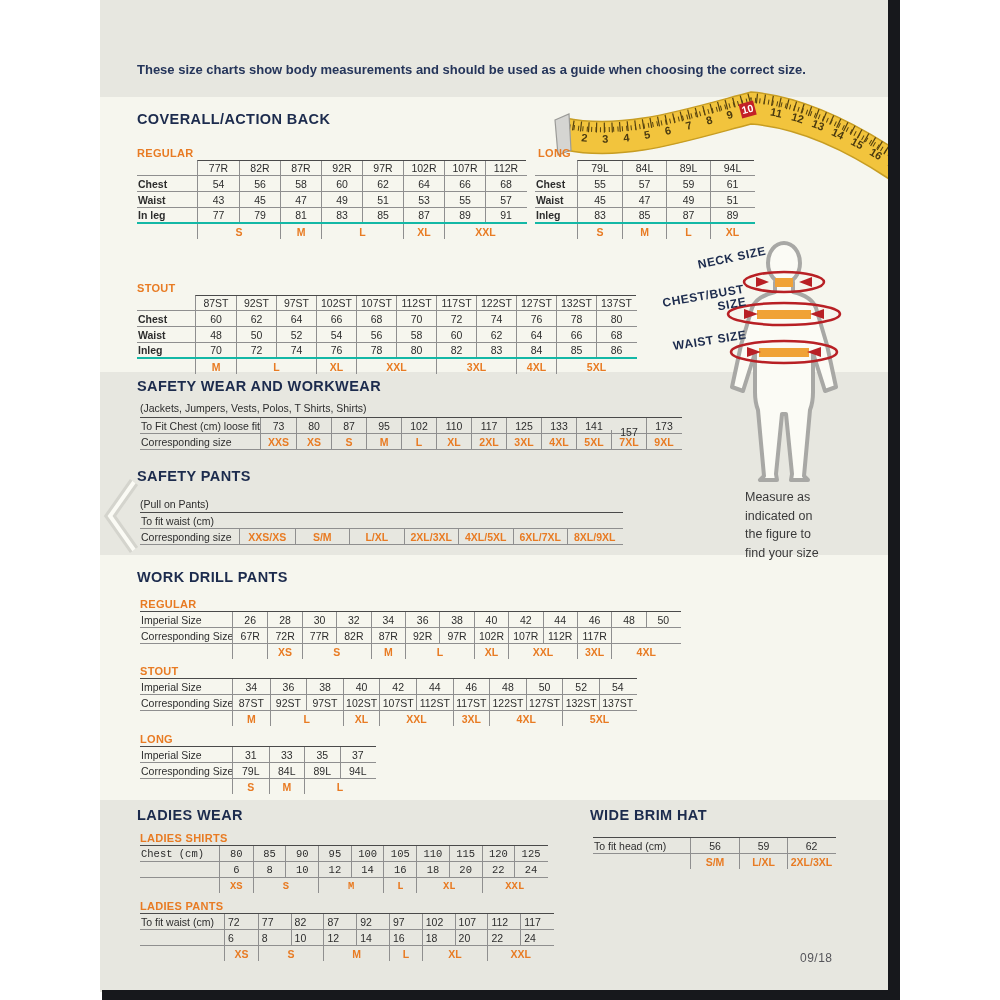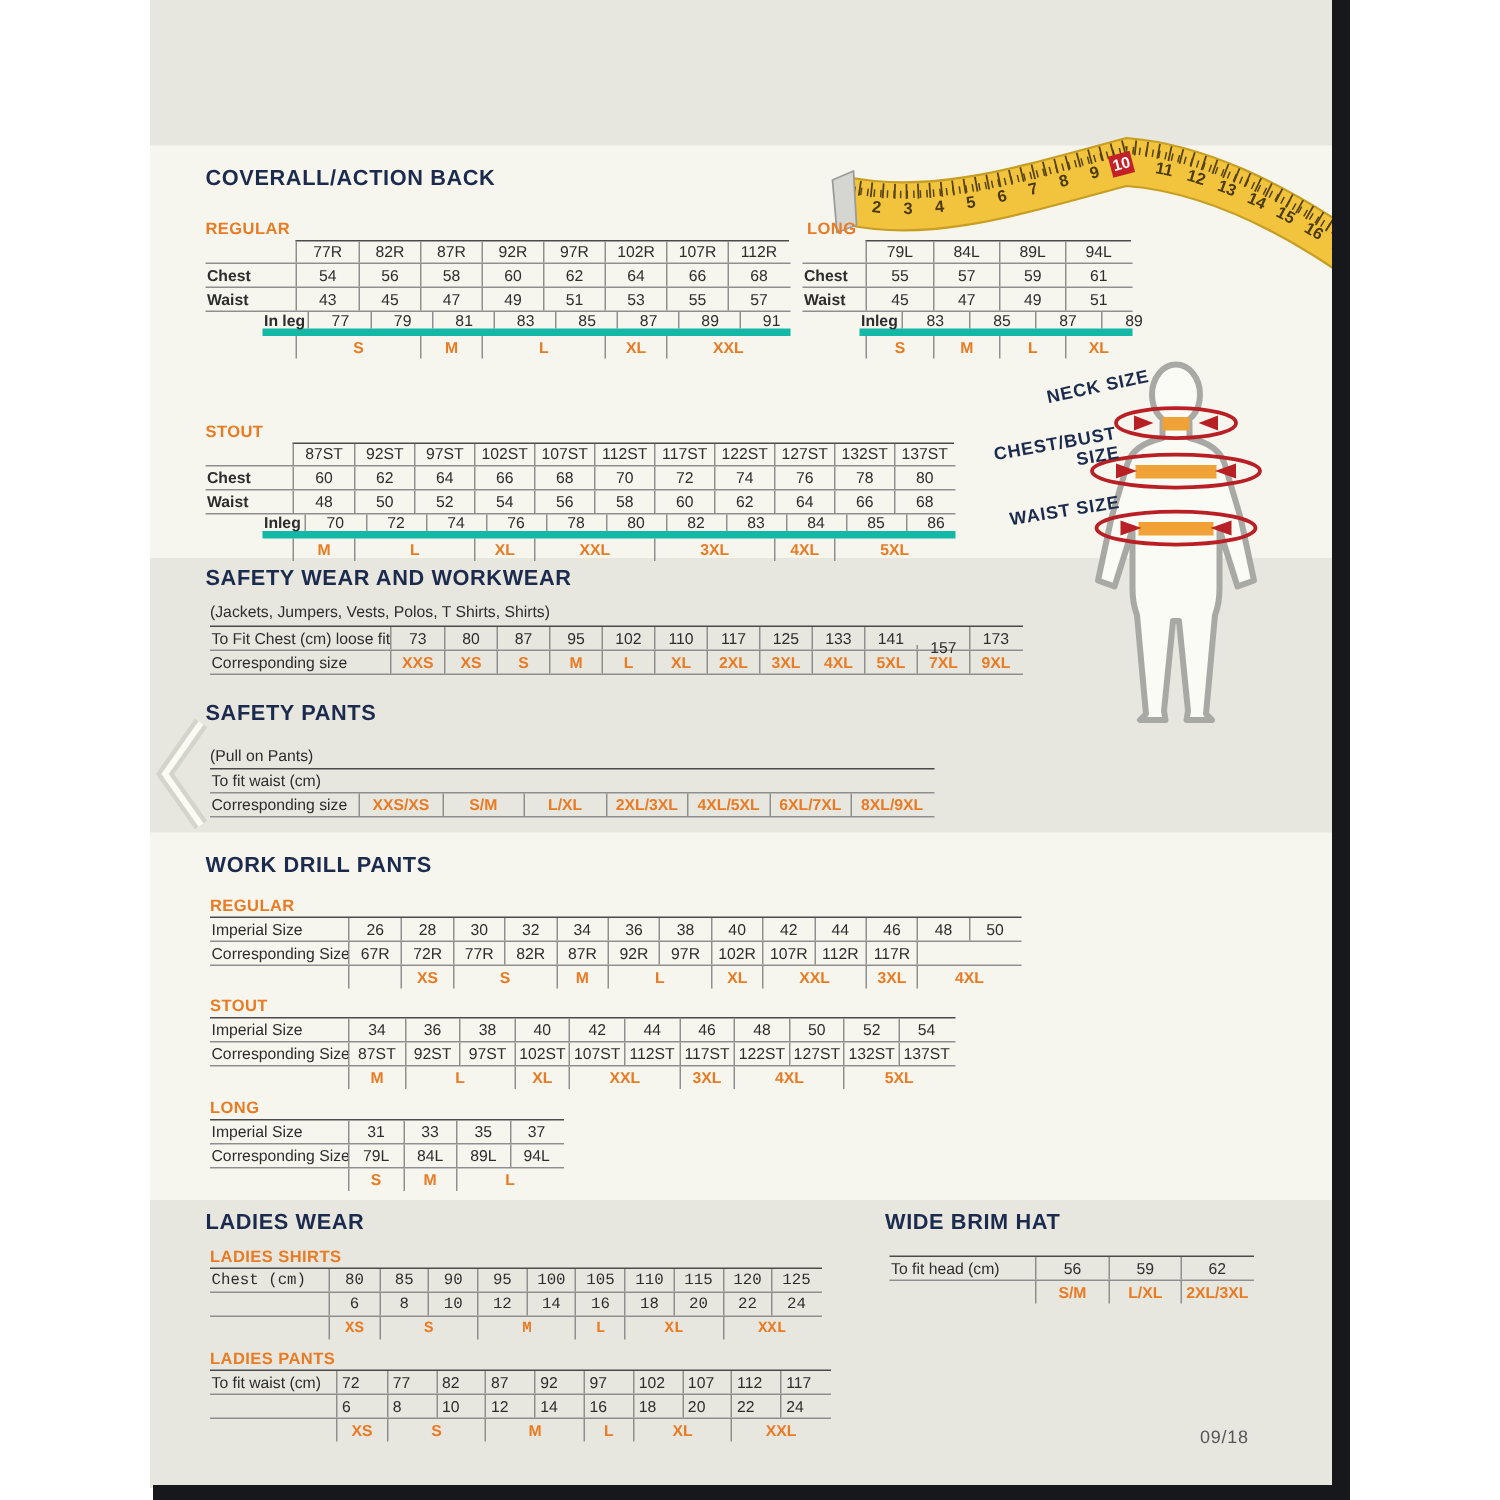--- a/index.html
+++ b/index.html
@@ -11,21 +11,21 @@
   #edge-bottom{position:absolute;left:102px;top:990px;width:798px;height:10px;background:#17181c;}
   .abs{position:absolute;}
   #title{left:36px;top:24px;font-size:36px;font-weight:bold;color:#1c2b4d;letter-spacing:0.5px;}
   #subtitle{left:37px;top:62px;font-size:13px;font-weight:bold;color:#25355a;}
   .sec-title{position:absolute;color:#1c2b4d;font-weight:bold;font-size:14.5px;letter-spacing:0.4px;white-space:nowrap;}
   .sublabel{position:absolute;color:#e87b23;font-weight:bold;font-size:11px;letter-spacing:0.3px;white-space:nowrap;}
   .note{position:absolute;font-size:10.5px;color:#2d2d2d;white-space:nowrap;}
   .tbl{position:absolute;font-size:10.5px;color:#2d2d2d;}
   .trow{display:flex;height:16px;box-sizing:border-box;align-items:center;}
   .trow.ln{border-bottom:1px solid #8f8f8f;}
-  .trow.dk{border-bottom:5px solid #14b8a6;margin-left:38px;}
+  .trow.dk{border-bottom:2px solid #14b8a6;}
   .trow.topline{border-top:1.5px solid #4a4a4a;height:17px;}
   .srow{height:15px;}
   .lbl{box-sizing:border-box;padding:0 2px 0 1px;white-space:nowrap;align-self:stretch;display:flex;align-items:center;}
   .lbl.b{font-weight:bold;}
   .cells{display:flex;border-left:1px solid #8f8f8f;box-sizing:border-box;align-self:stretch;align-items:center;}
   .cells.tline{border-top:1.5px solid #4a4a4a;}
   .cell{box-sizing:border-box;text-align:center;white-space:nowrap;align-self:stretch;display:flex;align-items:center;justify-content:center;}
   .cell.bl{border-left:1px solid #8f8f8f;}
   .cell.al{justify-content:flex-start;padding-left:3px;}
   .org{color:#e87b23;font-weight:bold;}
@@ -37,20 +37,21 @@
 </head>
 <body>
 
 <div id="stage">
   <div id="page">
 
     <div class="band" style="top:0;height:97px;"></div>
     <div class="band" style="top:372px;height:183px;"></div>
     <div class="band" style="top:800px;height:192px;"></div>
 
+    <div id="subtitle" class="abs">These size charts show body measurements and should be used as a guide when choosing the correct size.</div>
 
     <svg id="tape-svg" class="abs" style="left:453px;top:84px;" width="352" height="106" viewBox="0 0 352 106">
       <path d="M12,34 C70,46 130,26 198,8 C250,12 302,38 352,72 L352,106 C302,70 250,44 198,40 C130,58 70,78 12,66 Z" fill="#f2c43d" stroke="#c79d22" stroke-width="1.5"></path>
       <path d="M12,40 C70,52 130,32 198,14 C250,18 302,44 352,78" stroke="#57430f" stroke-width="10" stroke-dasharray="1.2,6.6" fill="none"></path>
       <path d="M12,42 C70,54 130,34 198,16 C250,20 302,46 352,80" stroke="#57430f" stroke-width="5" stroke-dasharray="1,3.4" fill="none"></path>
       <path id="tapemid" d="M14,55 C70,67 130,47 198,29 C250,33 302,59 352,93" fill="none" stroke="none"></path>
       <path d="M2,36 L16,30 L18,66 L5,71 Z" fill="#d5d5d2" stroke="#9b9b98" stroke-width="1.2"></path>
     <text font-size="11" font-weight="bold" fill="#4a3a10" font-family="&quot;Liberation Sans&quot;, sans-serif"><textPath href="#tapemid" xlink:href="#tapemid" startOffset="4%">2</textPath></text>
         <text font-size="11" font-weight="bold" fill="#4a3a10" font-family="&quot;Liberation Sans&quot;, sans-serif"><textPath href="#tapemid" xlink:href="#tapemid" startOffset="10%">3</textPath></text>
         <text font-size="11" font-weight="bold" fill="#4a3a10" font-family="&quot;Liberation Sans&quot;, sans-serif"><textPath href="#tapemid" xlink:href="#tapemid" startOffset="16%">4</textPath></text>
@@ -93,20 +94,24 @@
       <polygon points="132,69 132,79 118,74" fill="#b82025"></polygon>
       <polygon points="55,107 55,117 69,112" fill="#b82025"></polygon>
       <polygon points="129,107 129,117 115,112" fill="#b82025"></polygon>
     </svg>
 
     <div class="fig-label" style="left:575px;top:254px;width:92px;transform:rotate(-12deg);">NECK SIZE</div>
     <div class="fig-label" style="left:548px;top:291px;width:98px;transform:rotate(-10deg);">CHEST/BUST
 SIZE</div>
     <div class="fig-label" style="left:552px;top:336px;width:95px;transform:rotate(-9deg);">WAIST SIZE</div>
 
+    <div id="fig-caption" class="abs">Measure as
+indicated on
+the figure to
+find your size</div>
 
     <div id="footer" class="abs">09/18</div>
 
     <div id="tables-root">
         <div class="sec-title" style="left: 37px; top: 111px;">COVERALL/ACTION BACK</div>
         <div class="sublabel" style="left: 37px; top: 147px;">REGULAR</div>
         <div class="tbl" style="left: 37px; top: 160px; width: 390px;">
           <div class="trow ln">
             <div class="lbl" style="width: 60px;"></div>
             <div class="cells tline">

